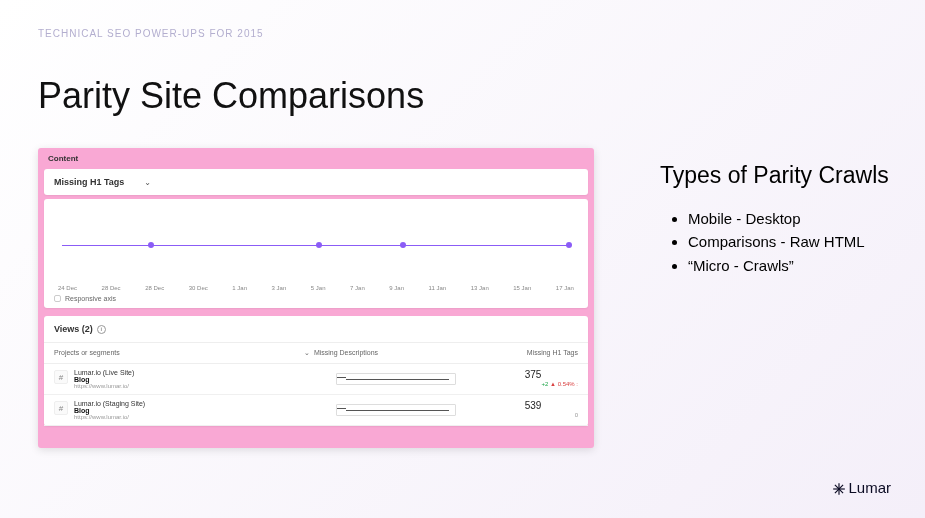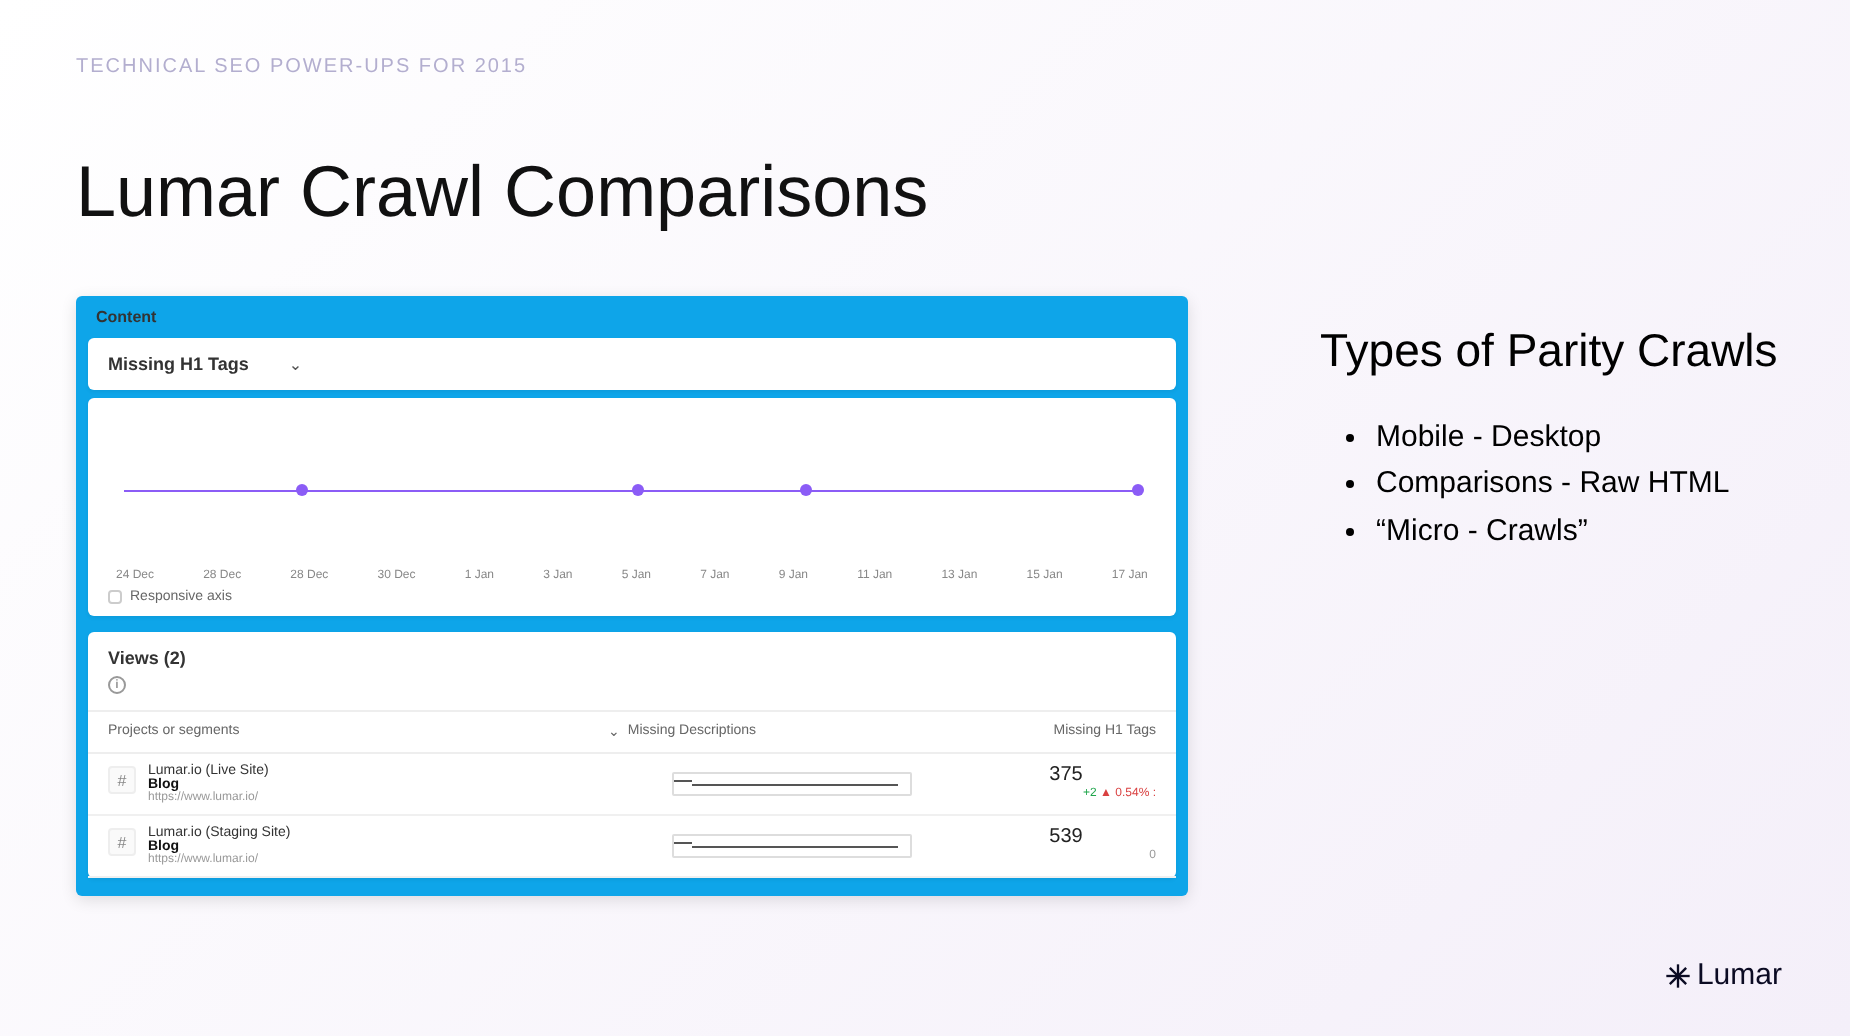--- a/index.html
+++ b/index.html
@@ -26,21 +26,21 @@
     font-size: 36px;
     color: #111;
     font-weight: 500;
   }
   .screenshot-frame {
     position: absolute;
     top: 148px;
     left: 38px;
     width: 556px;
     height: 300px;
-    background: #0ea5e9;
+    background: #f9a8d4;
     border-radius: 3px;
     box-shadow: 0 2px 8px rgba(0,0,0,0.12);
     font-size: 8px;
     color: #333;
     overflow: hidden;
   }
   .frame-header {
     font-weight: 600;
     padding: 6px 10px;
     font-size: 8px;
@@ -111,24 +111,23 @@
     background: #fff;
     margin: 8px 6px 6px 6px;
     border-radius: 3px;
     box-shadow: 0 1px 2px rgba(0,0,0,0.06);
   }
   .views-header {
     padding: 8px 10px;
     font-weight: 700;
     font-size: 9px;
     display: flex;
-    align-items: flex-start;
+    align-items: center;
     gap: 4px;
     border-bottom: 1px solid #eee;
-    flex-direction: column;
   }
   .info-icon {
     width: 9px; height: 9px;
     border-radius: 50%;
     border: 1px solid #999;
     display: inline-flex;
     align-items: center;
     justify-content: center;
     font-size: 6px;
     color: #999;
@@ -218,37 +217,37 @@
     list-style: disc;
     padding-left: 28px;
     font-size: 15px;
     line-height: 1.55;
   }
   .footer-brand {
     position: absolute;
     bottom: 22px;
     right: 34px;
     display: flex;
-    align-items: center;
+    align-items: flex-end;
     gap: 2px;
     color: #0b0b23;
     font-size: 15px;
     font-weight: 500;
   }
   .brand-icon {
     width: 14px;
     height: 14px;
     display: inline-block;
   }
 </style>
 </head>
 <body>
 
 <div class="header-label">TECHNICAL SEO POWER-UPS FOR 2015</div>
-<div class="main-title">Lumar Crawl Comparisons</div>
+<div class="main-title">Parity Site Comparisons</div>
 
 <div class="screenshot-frame">
   <div class="frame-header">Content</div>
 
   <div class="dropdown-card">
     <span class="dropdown-label">Missing H1 Tags</span>
     <span class="chevron">⌄</span>
   </div>
 
   <div class="chart-card">

